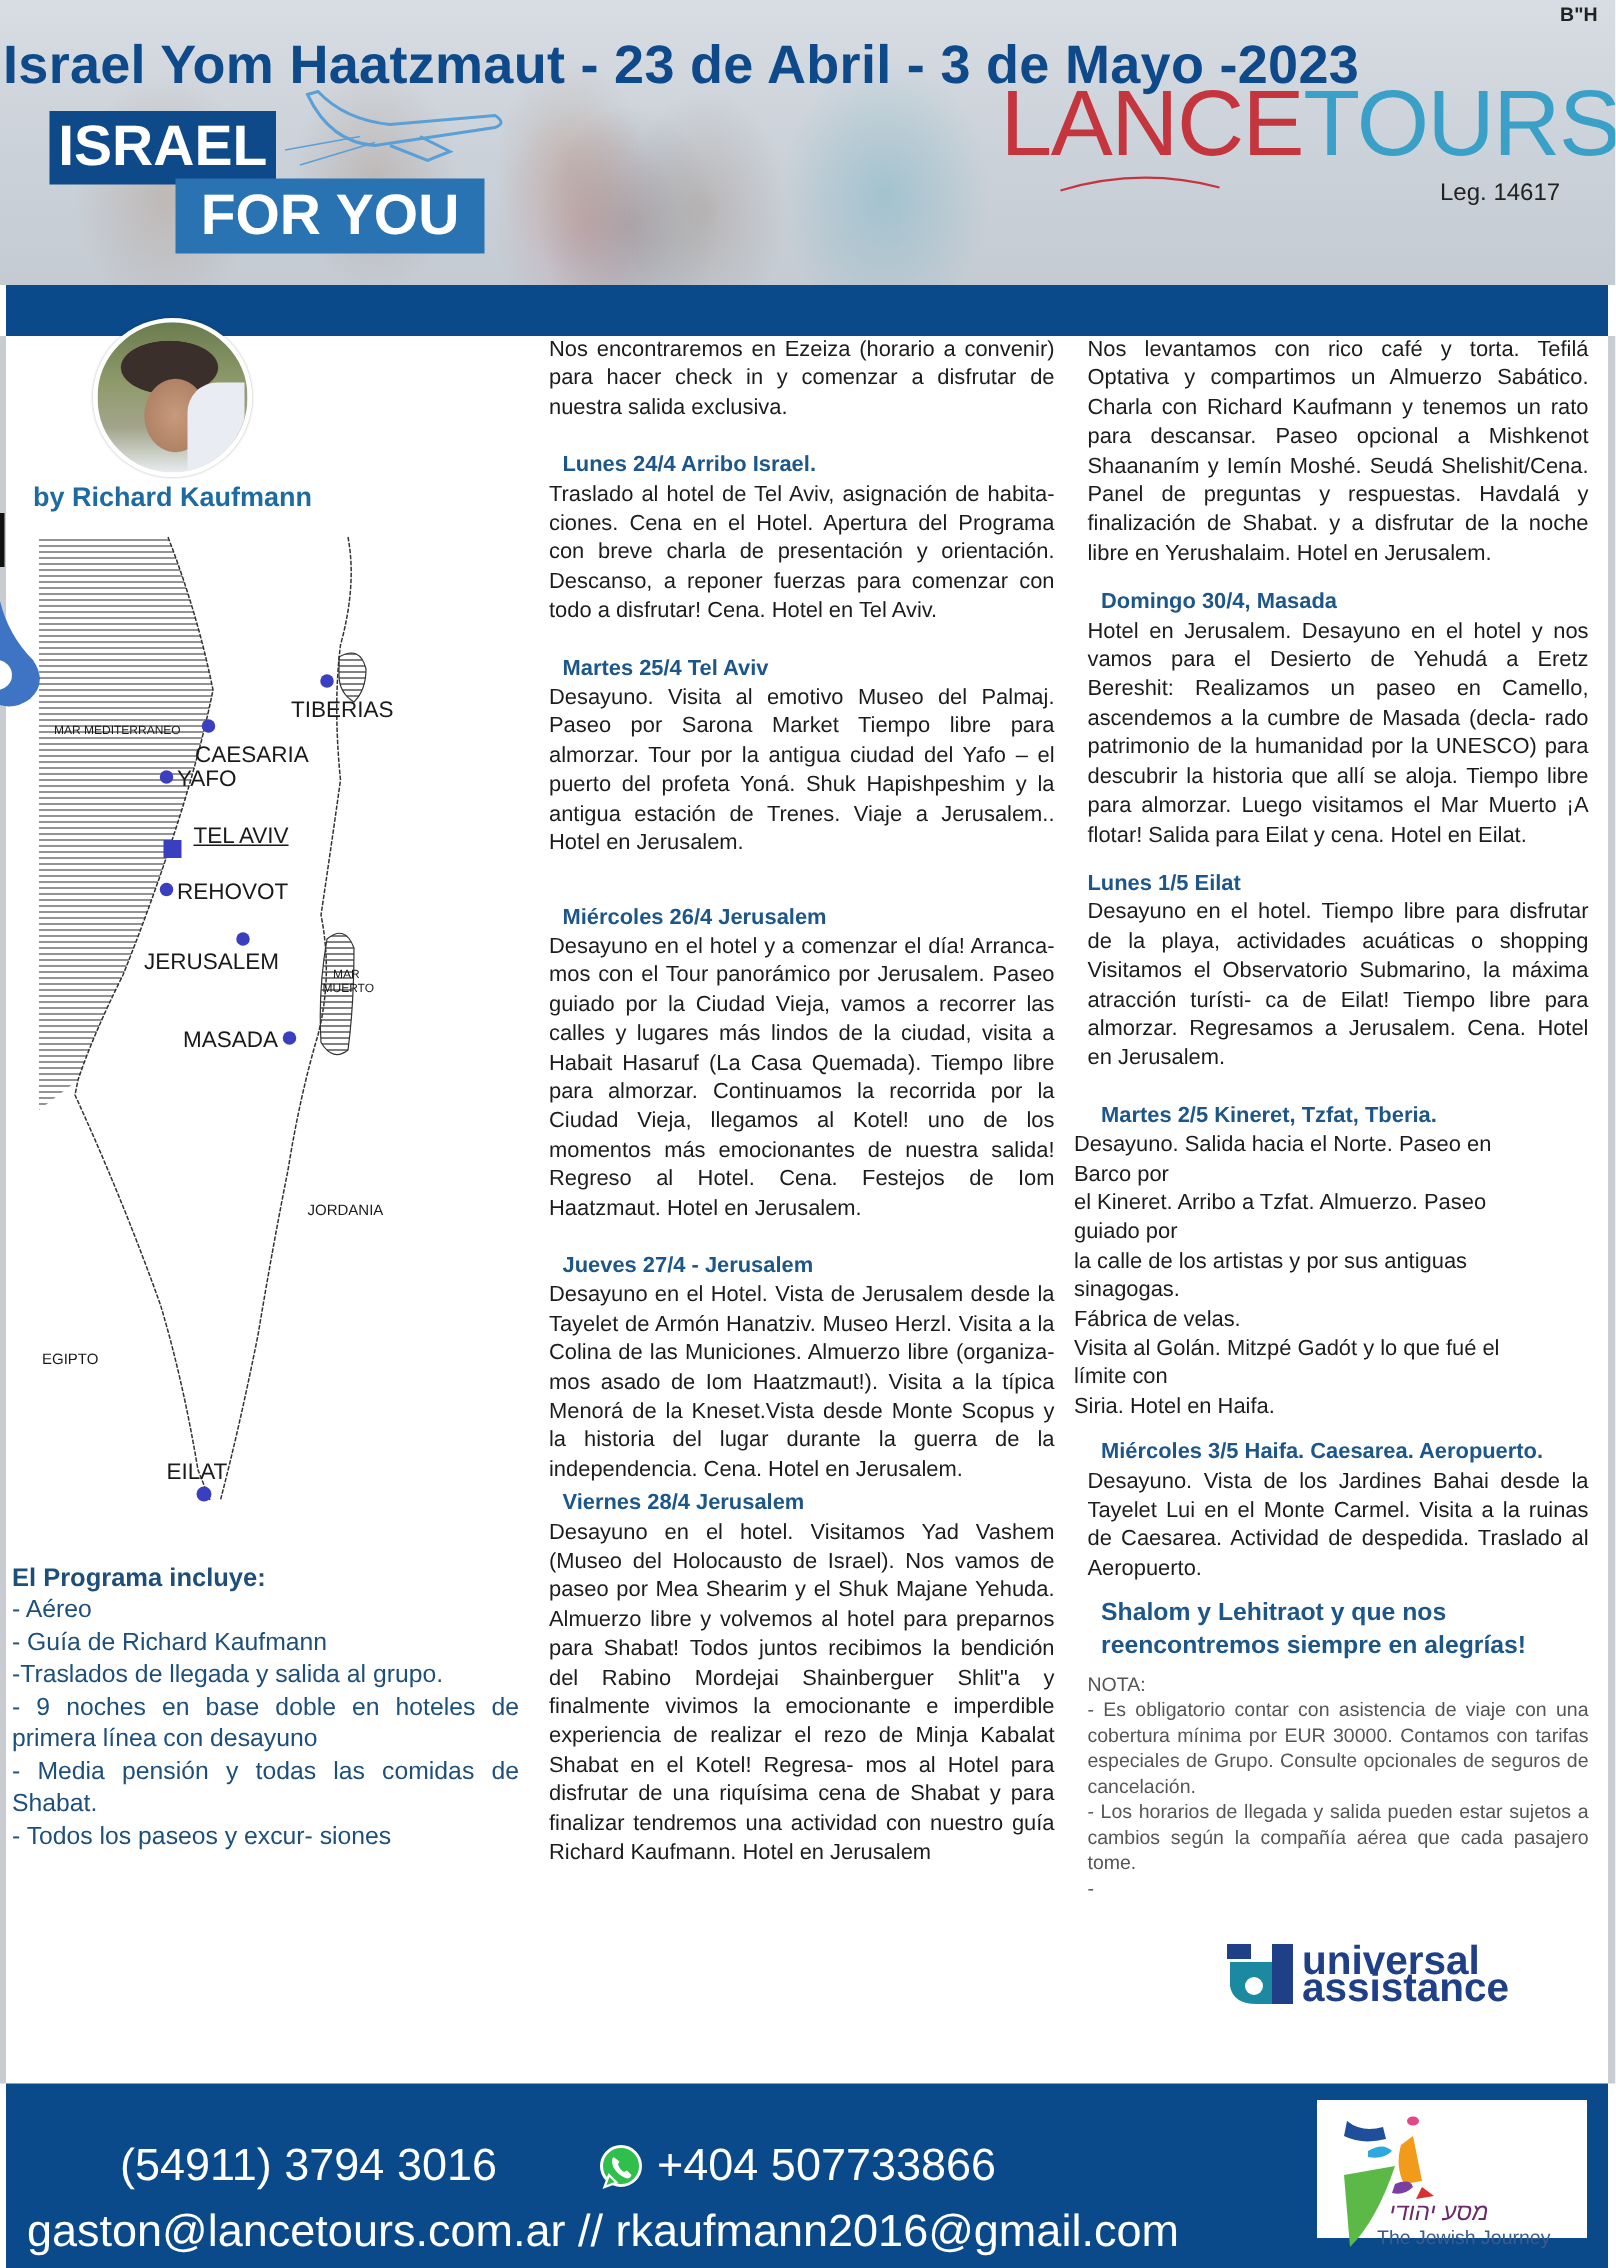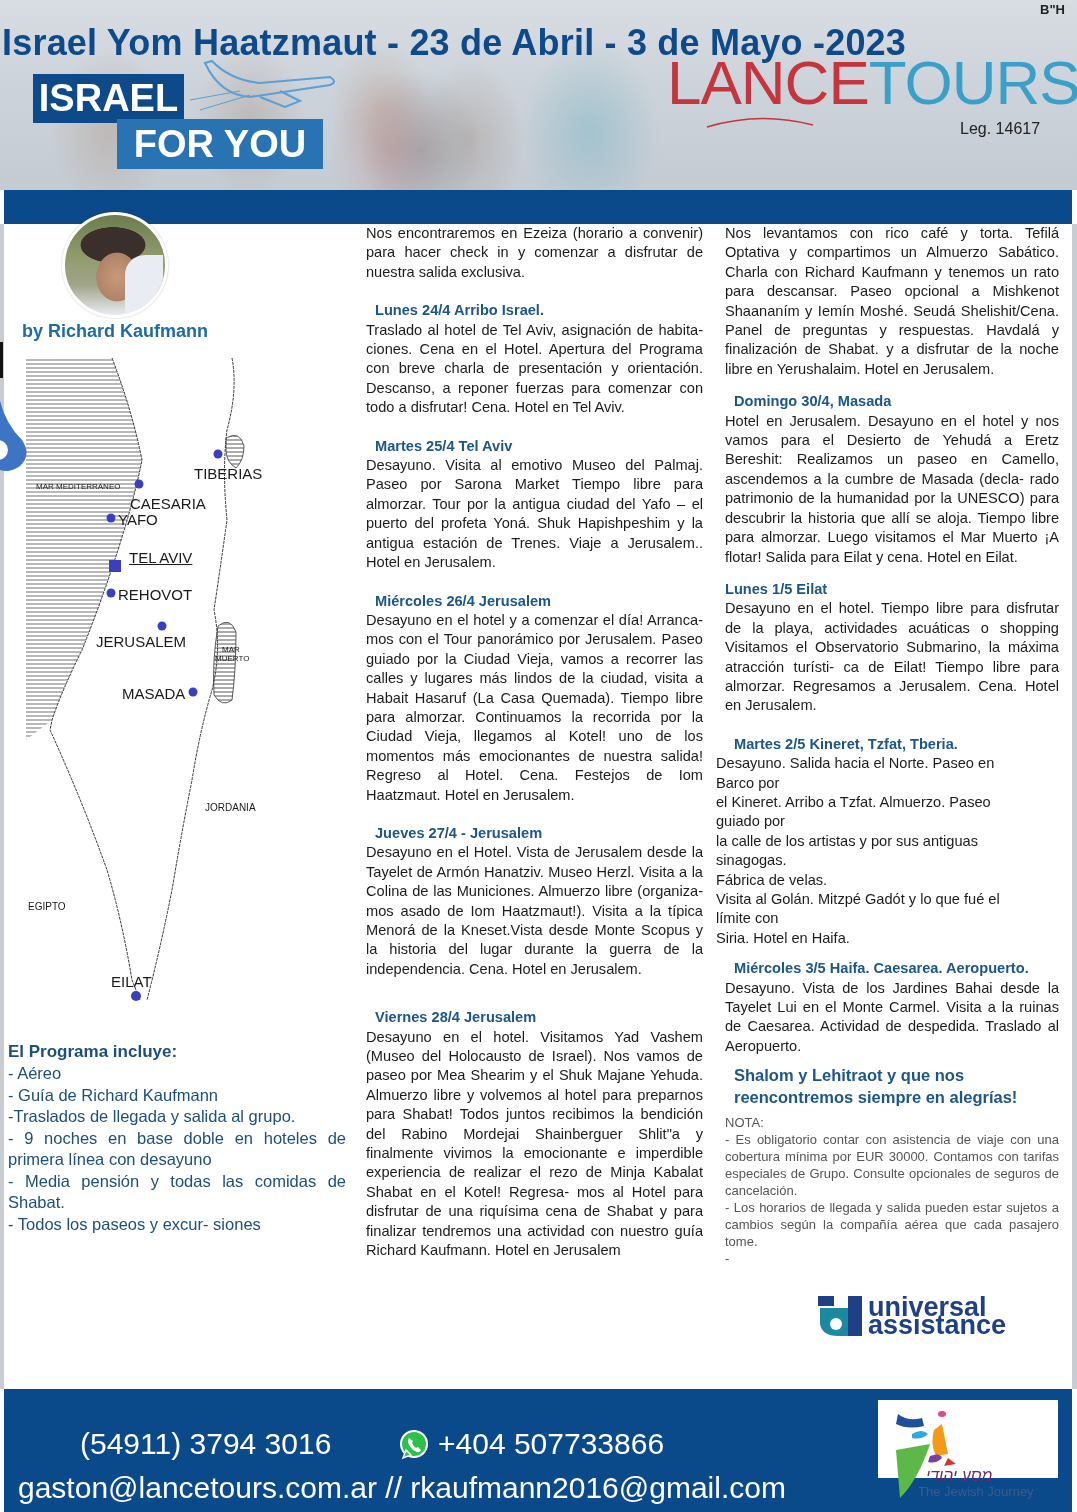--- a/index.html
+++ b/index.html
@@ -88,21 +88,21 @@
 
   .ua-logo { position: absolute; left: 818px; top: 1296px; width: 170px; height: 44px; }
   .ua-text { position: absolute; left: 50px; top: 2px; font-weight: bold; color: #1f3f86; font-size: 27px; line-height: 18px; }
 
   
   .footer { position: absolute; left: 4px; top: 1389px; width: 1068px; height: 123px; background: #0b4a8a; }
   .phone { position: absolute; left: 76px; top: 38px; font-size: 30px; color: #fff; }
   .wa { position: absolute; left: 394px; top: 40px; width: 32px; height: 32px; }
   .wa-num { position: absolute; left: 434px; top: 38px; font-size: 30px; color: #fff; }
   .emails { position: absolute; left: 14px; top: 82px; font-size: 30px; color: #fff; white-space: nowrap; }
-  .jj-logo { position: absolute; left: 874px; top: 11px; width: 180px; height: 78px; background: #fff; }
+  .jj-logo { position: absolute; left: 874px; top: 11px; width: 180px; height: 92px; background: #fff; }
   .jj-text { position: absolute; left: 40px; top: 84px; font-size: 13px; color: #3c5a8c; white-space: nowrap; }
   .jj-heb { position: absolute; left: 48px; top: 67px; font-size: 16px; color: #6a2a6c; font-style: italic; white-space: nowrap; }
 </style>
 </head>
 <body>
 
 <div class="header">
   <div class="photo-haze"></div>
   <div class="bh">B"H</div>
   <div class="main-title">Israel Yom Haatzmaut - 23 de Abril - 3 de Mayo -2023</div>
@@ -190,25 +190,25 @@
   <div class="item">- Media pensión y todas las comidas de Shabat.</div>
   <div class="item">- Todos los paseos y excur- siones</div>
 </div>
 
 <div class="col col-mid">
   <div class="p">Nos encontraremos en Ezeiza (horario a convenir) para hacer check in y comenzar a disfrutar de nuestra salida exclusiva.</div>
   <div class="day" style="margin-top:19px">Lunes 24/4 Arribo Israel.</div>
   <div class="p">Traslado al hotel de Tel Aviv, asignación de habita- ciones. Cena en el Hotel. Apertura del Programa con breve charla de presentación y orientación. Descanso, a reponer fuerzas para comenzar con todo a disfrutar! Cena. Hotel en Tel Aviv.</div>
   <div class="day" style="margin-top:19px">Martes 25/4 Tel Aviv</div>
   <div class="p">Desayuno. Visita al emotivo Museo del Palmaj. Paseo por Sarona Market Tiempo libre para almorzar. Tour por la antigua ciudad del Yafo – el puerto del profeta Yoná. Shuk Hapishpeshim y la antigua estación de Trenes. Viaje a Jerusalem.. Hotel en Jerusalem.</div>
-  <div class="day" style="margin-top:19px">Miércoles 26/4 Jerusalem</div>
+  <div class="day" style="margin-top:30px">Miércoles 26/4 Jerusalem</div>
   <div class="p">Desayuno en el hotel y a comenzar el día! Arranca- mos con el Tour panorámico por Jerusalem. Paseo guiado por la Ciudad Vieja, vamos a recorrer las calles y lugares más lindos de la ciudad, visita a Habait Hasaruf (La Casa Quemada). Tiempo libre para almorzar. Continuamos la recorrida por la Ciudad Vieja, llegamos al Kotel! uno de los momentos más emocionantes de nuestra salida! Regreso al Hotel. Cena. Festejos de Iom Haatzmaut. Hotel en Jerusalem.</div>
   <div class="day" style="margin-top:19px">Jueves 27/4 - Jerusalem</div>
   <div class="p">Desayuno en el Hotel. Vista de Jerusalem desde la Tayelet de Armón Hanatziv. Museo Herzl. Visita a la Colina de las Municiones. Almuerzo libre (organiza-mos asado de Iom Haatzmaut!). Visita a la típica Menorá de la Kneset.Vista desde Monte Scopus y la historia del lugar durante la guerra de la independencia. Cena. Hotel en Jerusalem.</div>
-  <div class="day" style="margin-top:29px">Viernes 28/4 Jerusalem</div>
+  <div class="day" style="margin-top:3px">Viernes 28/4 Jerusalem</div>
   <div class="p">Desayuno en el hotel. Visitamos Yad Vashem (Museo del Holocausto de Israel). Nos vamos de paseo por Mea Shearim y el Shuk Majane Yehuda. Almuerzo libre y volvemos al hotel para preparnos para Shabat! Todos juntos recibimos la bendición del Rabino Mordejai Shainberguer Shlit"a y finalmente vivimos la emocionante e imperdible experiencia de realizar el rezo de Minja Kabalat Shabat en el Kotel! Regresa- mos al Hotel para disfrutar de una riquísima cena de Shabat y para finalizar tendremos una actividad con nuestro guía Richard Kaufmann. Hotel en Jerusalem</div>
 </div>
 
 <div class="col col-right">
   <div class="p">Nos levantamos con rico café y torta. Tefilá Optativa y compartimos un Almuerzo Sabático. Charla con Richard Kaufmann y tenemos un rato para descansar. Paseo opcional a Mishkenot Shaananím y Iemín Moshé. Seudá Shelishit/Cena. Panel de preguntas y respuestas. Havdalá y finalización de Shabat. y a disfrutar de la noche libre en Yerushalaim. Hotel en Jerusalem.</div>
   <div class="day" style="margin-top:13px">Domingo 30/4, Masada</div>
   <div class="p">Hotel en Jerusalem. Desayuno en el hotel y nos vamos para el Desierto de Yehudá a Eretz Bereshit: Realizamos un paseo en Camello, ascendemos a la cumbre de Masada (decla- rado patrimonio de la humanidad por la UNESCO) para descubrir la historia que allí se aloja. Tiempo libre para almorzar. Luego visitamos el Mar Muerto ¡A flotar! Salida para Eilat y cena. Hotel en Eilat.</div>
   <div class="day" style="margin-top:13px;padding-left:0">Lunes 1/5 Eilat</div>
   <div class="p">Desayuno en el hotel. Tiempo libre para disfrutar de la playa, actividades acuáticas o shopping Visitamos el Observatorio Submarino, la máxima atracción turísti- ca de Eilat! Tiempo libre para almorzar. Regresamos a Jerusalem. Cena. Hotel en Jerusalem.</div>
   <div class="day" style="margin-top:19px">Martes 2/5 Kineret, Tzfat, Tberia.</div>

